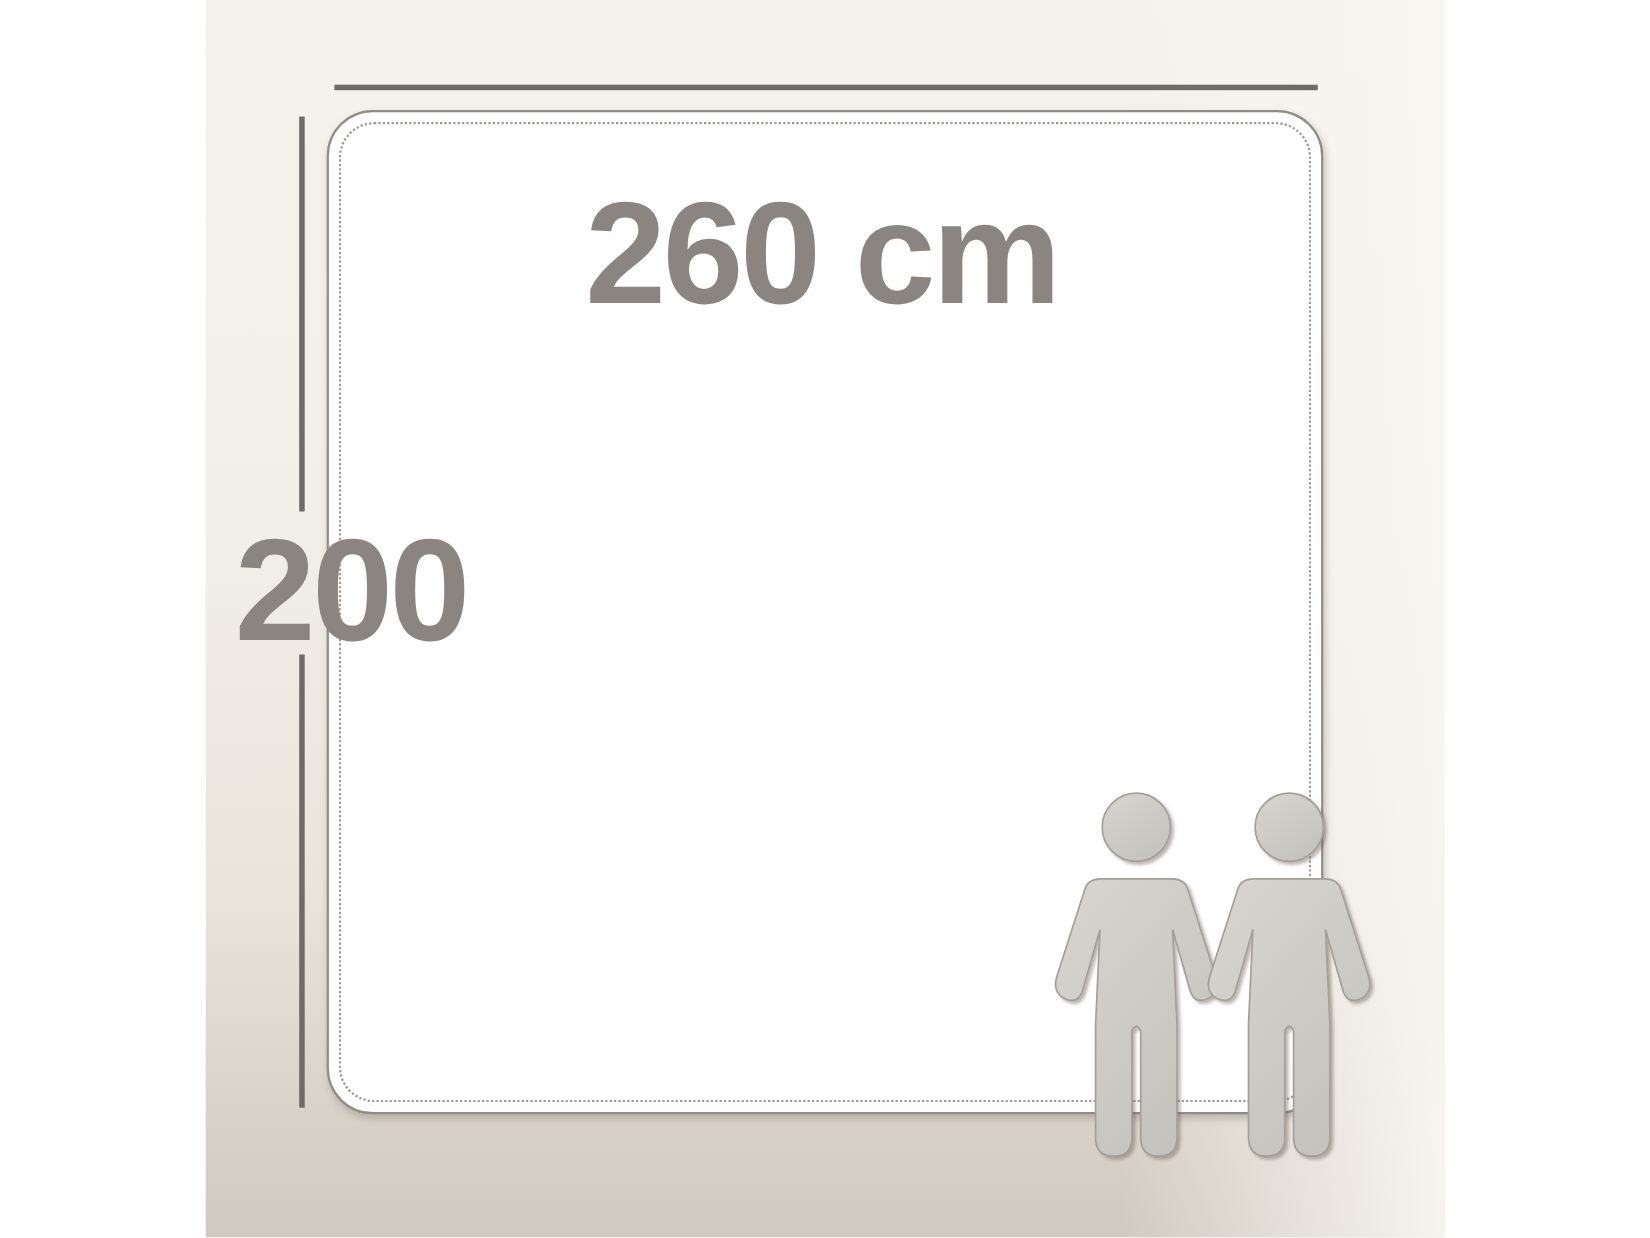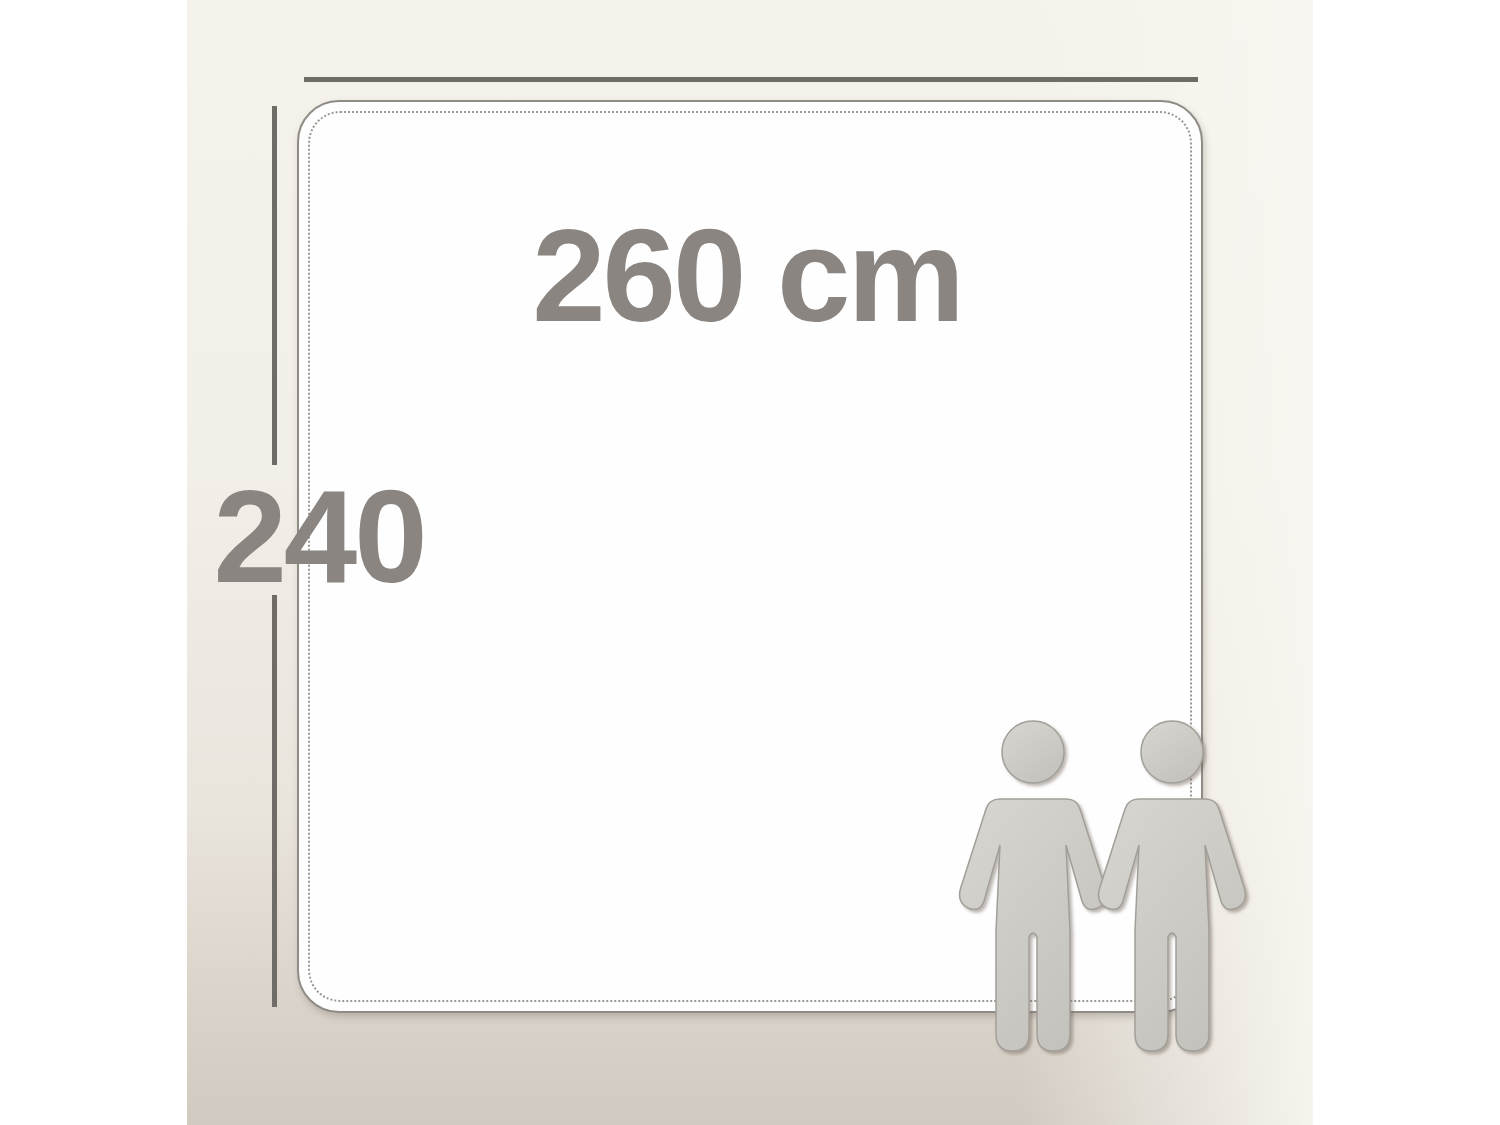--- a/index.html
+++ b/index.html
@@ -74,21 +74,20 @@
     line-height: 1;
     letter-spacing: -3px;
     text-align: center;
     white-space: nowrap;
     z-index: 5;
   }
   .label-width {
     left: 210px;
     top: 164px;
     width: 700px;
-    margin-top: 46px;
   }
   .label-height {
     left: 22px;
     top: 471px;
     width: 220px;
   }
   
   .figures {
     position: absolute;
     left: 735px;
@@ -107,21 +106,21 @@
     <div class="panel">
       <div class="panel-dotted"></div>
     </div>
 
     <div class="dim-h"></div>
 
     <div class="dim-v seg1"></div>
     <div class="dim-v seg2"></div>
 
     <div class="dim-label label-width">260 cm</div>
-    <div class="dim-label label-height">240</div>
+    <div class="dim-label label-height">200</div>
 
     <svg class="figures" viewBox="0 0 380 345">
       <defs>
         <linearGradient id="manGrad" x1="0" y1="0" x2="0.7" y2="1">
           <stop offset="0" stop-color="#d8d6d0"></stop>
           <stop offset="1" stop-color="#c4c2bc"></stop>
         </linearGradient>
         <filter id="manShadow" x="-20%" y="-20%" width="140%" height="140%">
           <feDropShadow dx="2.5" dy="2.5" stdDeviation="1.6" flood-color="#6e5f55" flood-opacity="0.45"></feDropShadow>
         </filter>

